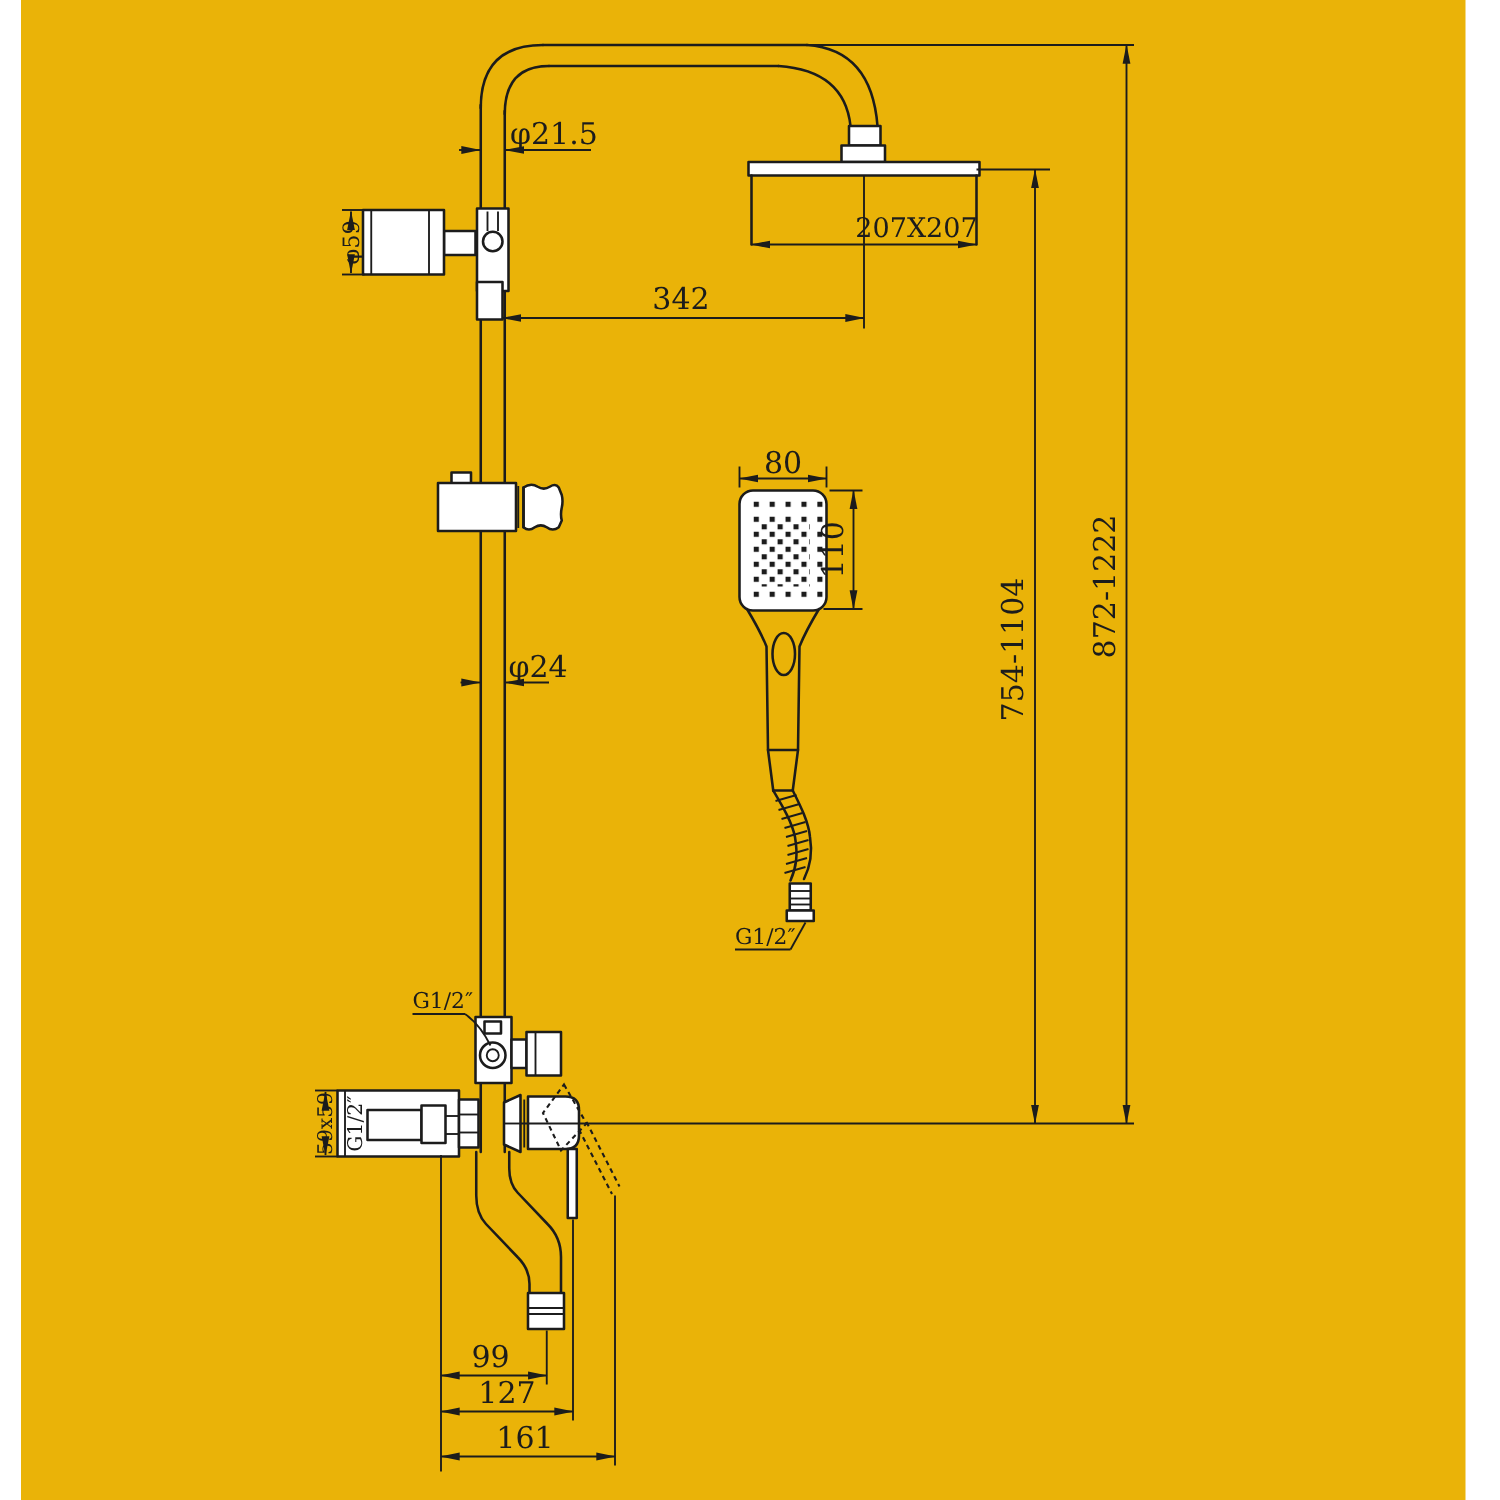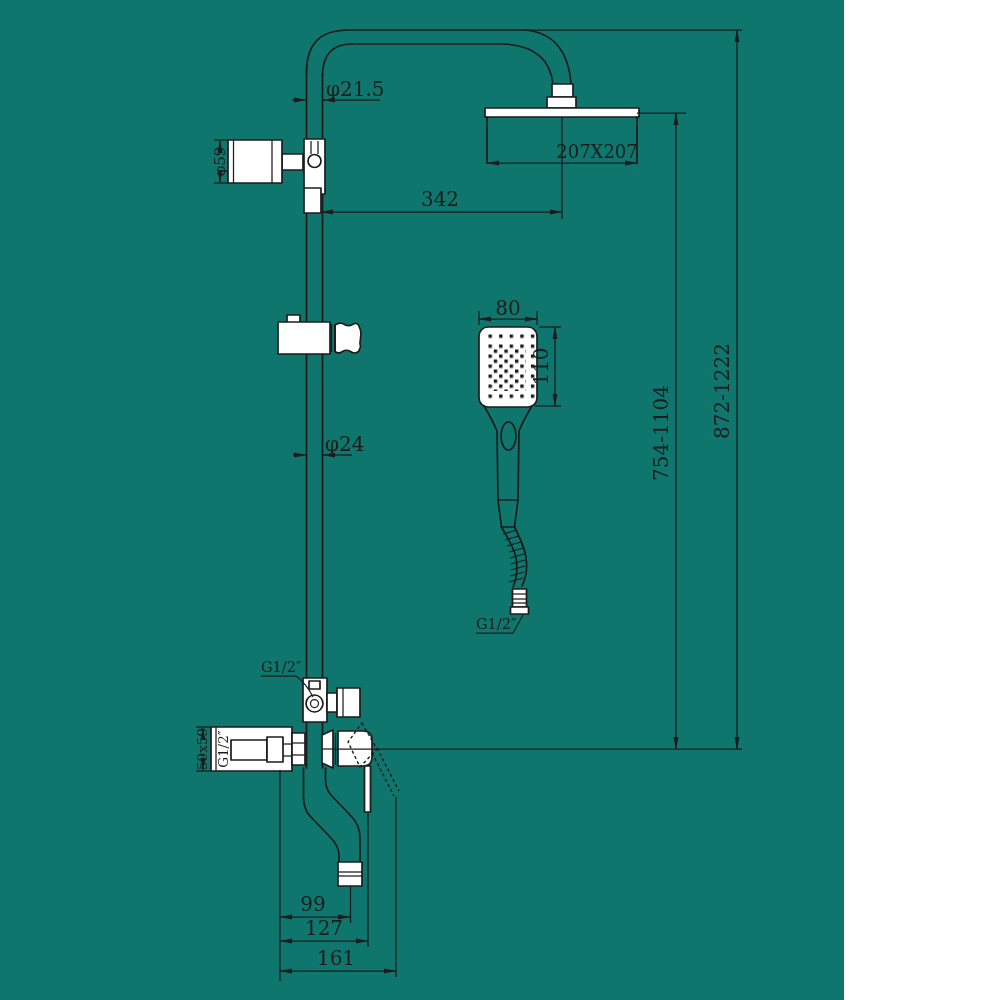--- a/index.html
+++ b/index.html
@@ -1,18 +1,19 @@
 <!DOCTYPE html>
 <html><head>
 <meta charset="utf-8">
 <style>
   html,body{margin:0;padding:0;background:#ffffff;}
   .canvas{
-    width:844px;height:1000px;position:relative;background:#0f766e;
+    width:963px;height:1000px;position:relative;background:#eab308;
     font-family:"DejaVu Serif", serif;
+    margin-left:14px;
   }
   svg{display:block;}
   svg line, svg path, svg rect, svg circle, svg ellipse, svg polygon, svg polyline{
     vector-effect:non-scaling-stroke;
   }
   .part{stroke:#1c1c1c;stroke-width:1.7;fill:none;stroke-linecap:round;stroke-linejoin:round;}
   .partf{stroke:#1c1c1c;stroke-width:1.7;fill:#ffffff;stroke-linejoin:round;}
   .thin{stroke:#1c1c1c;stroke-width:1.25;fill:none;}
   .dash{stroke:#1c1c1c;stroke-width:1.4;fill:none;stroke-dasharray:3.2 2.6;}
   .dim{stroke:#1c1c1c;stroke-width:1.25;fill:none;}

